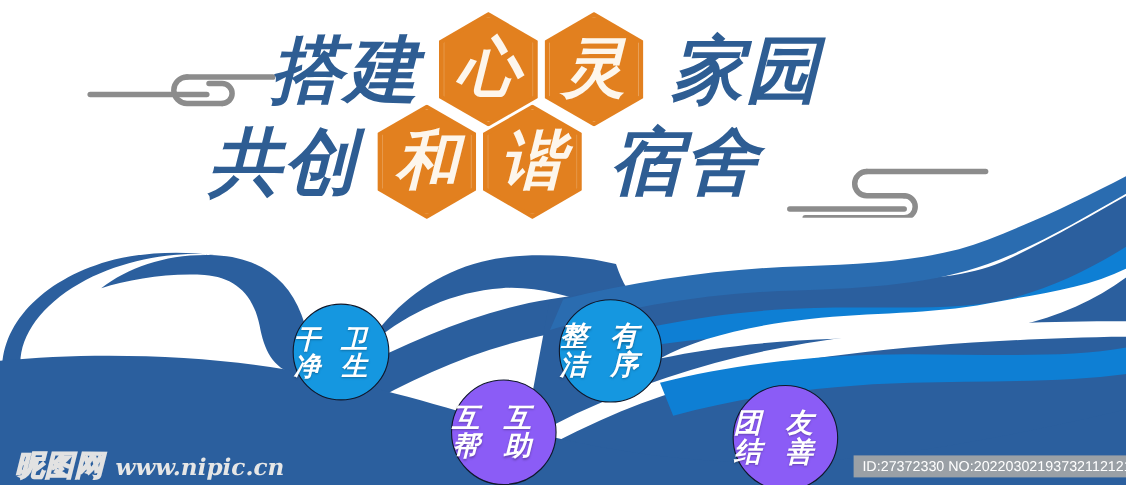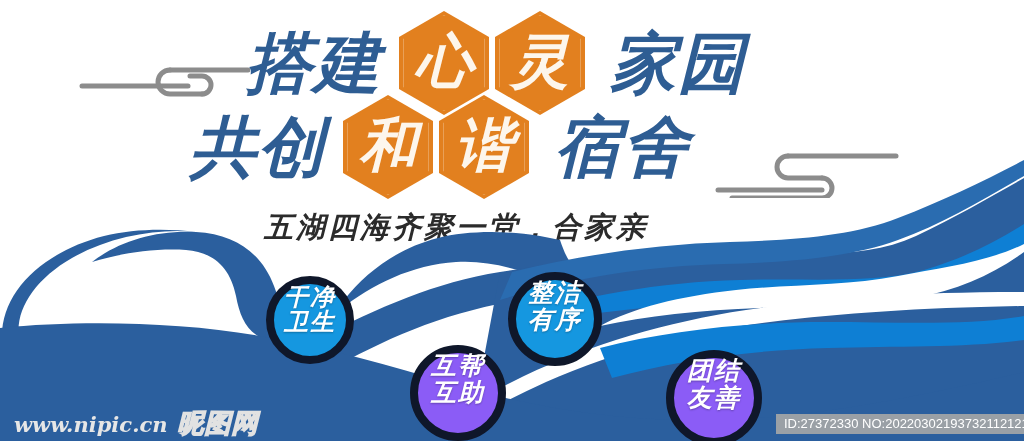--- a/index.html
+++ b/index.html
@@ -57,24 +57,24 @@
     font-weight:bold;font-style:italic;
     font-size:29px;letter-spacing:3px;white-space:nowrap;
   }
 
   
   #waves{position:absolute;left:0;top:0;width:1024px;height:441px;}
 
   
   .badge{
     position:absolute;border-radius:50%;
-    border:8px solid #0f172a;
+    border:1px solid #0f172a;
     box-sizing:border-box;
-    display:flex;flex-direction:column;
-    align-items:center;justify-content:flex-start;
+    display:flex;flex-direction:row;
+    align-items:center;justify-content:center;
     color:#ffffff;
     font-family:"DejaVu Serif","Liberation Serif",serif;
     font-weight:bold;font-style:italic;
     line-height:1.06;
     text-shadow:0 1px 2px rgba(0,0,0,0.28);
   }
   .badge .bl{display:block;letter-spacing:2px;}
   .badge.light{background:#1597e0;}
   .badge.dark{background:#8b5cf6;}
 
@@ -153,21 +153,20 @@
     <div class="hex inset">
       <span class="glyph">心</span>
     </div>
     <div class="hex inset">
       <span class="glyph">灵</span>
     </div>
     <span class="gap-m"></span>
     <span class="cn-blue">家园</span>
   </div>
 
-  <div id="subtitle">五湖四海齐聚一堂，合家亲</div>
 
   <svg id="waves" viewBox="0 0 1024 441" preserveAspectRatio="none">
 
     <path fill="#2b5f9e" d="M196,232
          C160,228 110,236 72,258
          C30,282 10,318 22,348
          C34,378 78,394 128,392
          C192,390 258,368 318,338
          C378,308 436,282 500,272
          L520,300
@@ -269,19 +268,19 @@
     <span class="bl">整洁</span>
     <span class="bl">有序</span>
   </div>
 
   <div class="badge dark" id="badge3">
     <span class="bl">团结</span>
     <span class="bl">友善</span>
   </div>
 
   <div id="watermark">
+    <span id="wm-cn">昵图网</span>
     <span id="wm-url">www.nipic.cn</span>
-    <span id="wm-cn">昵图网</span>
   </div>
 
   <div id="idband">ID:27372330 NO:20220302193732112121</div>
 
 </div>
 
 </body></html>

